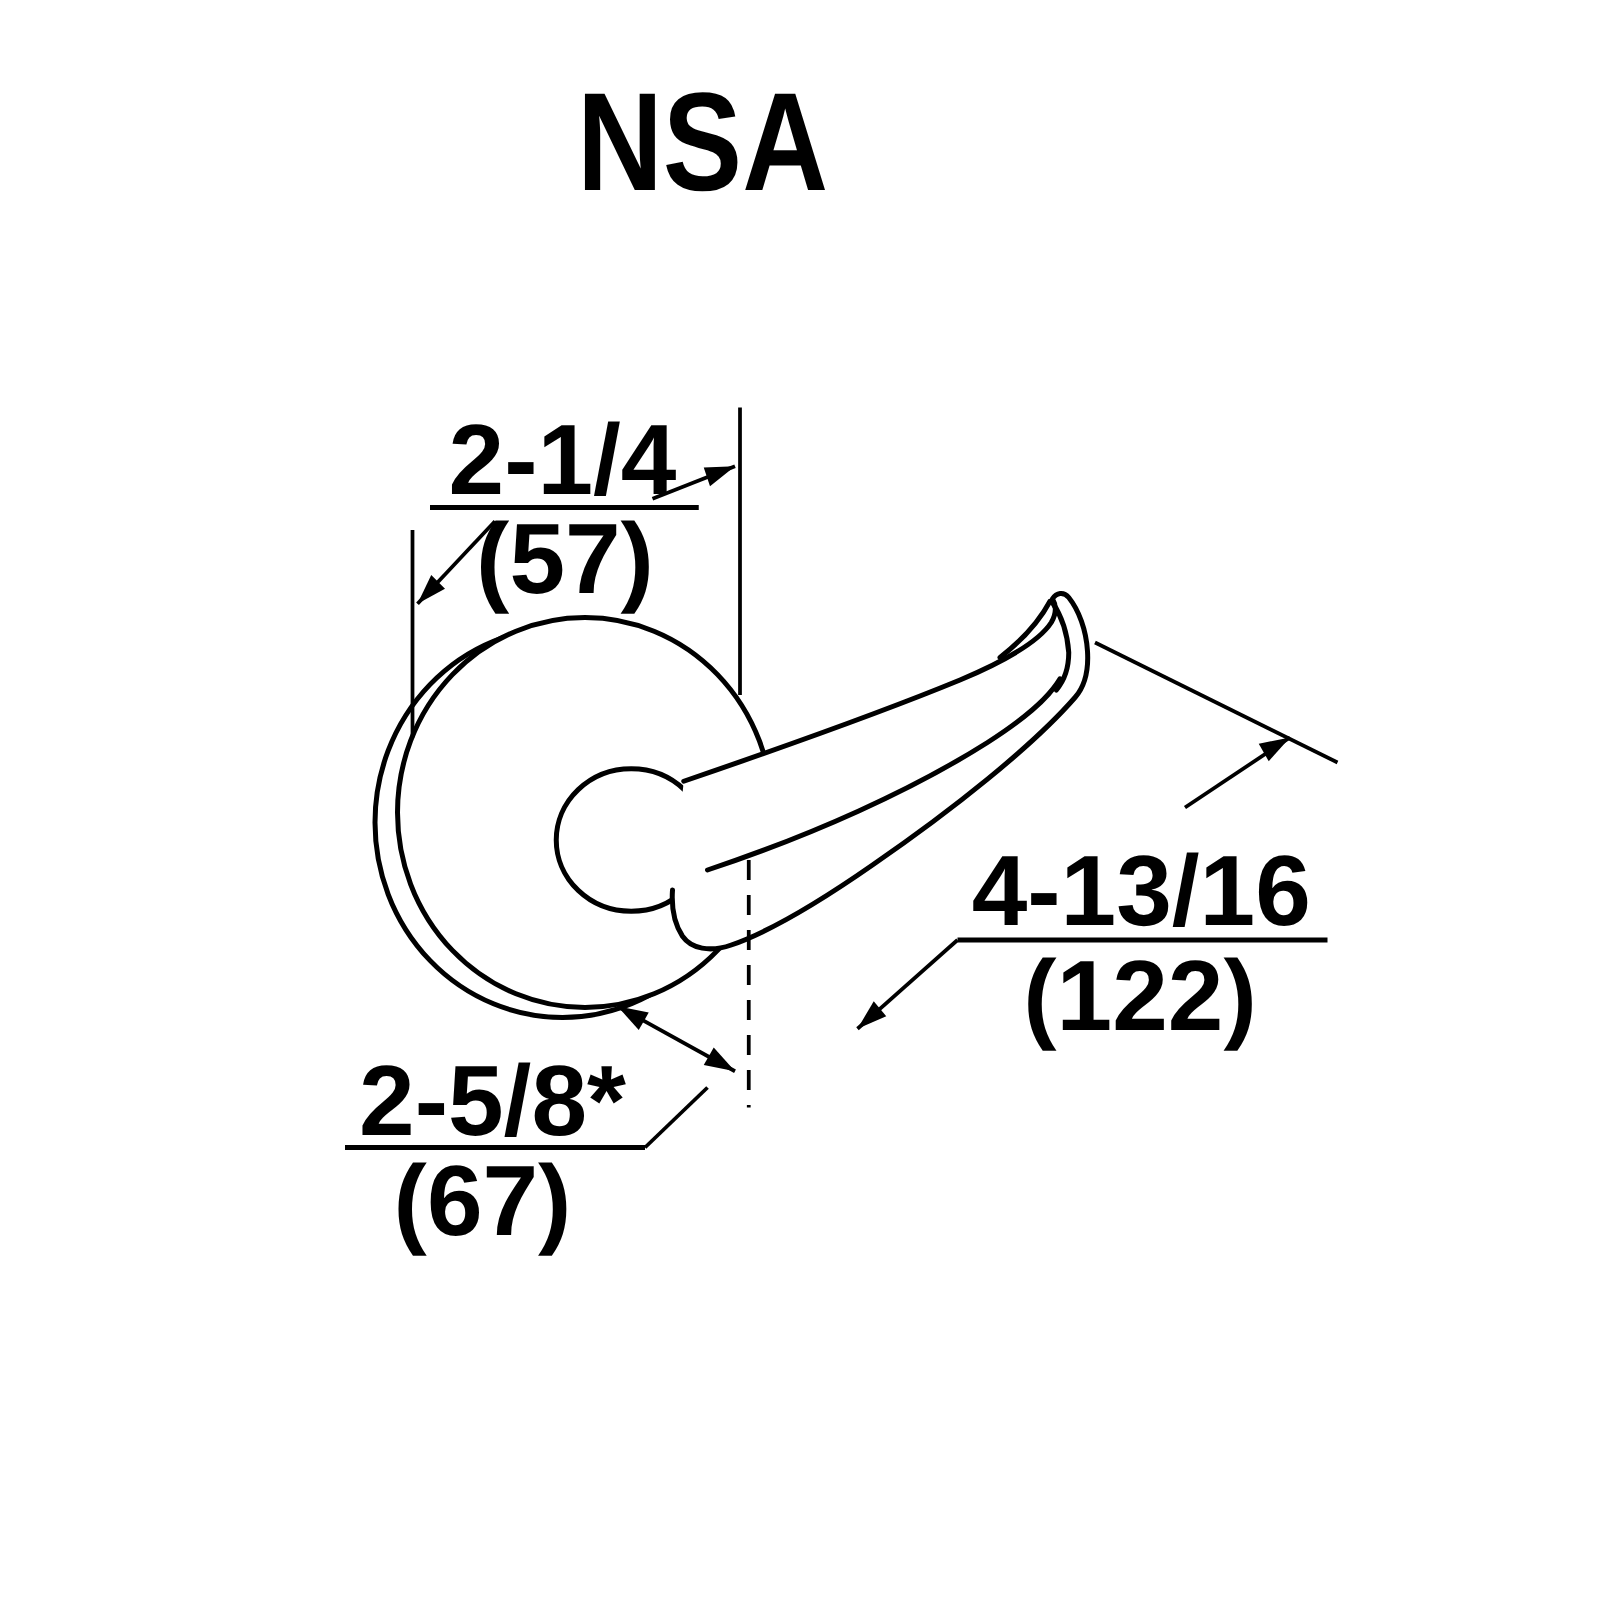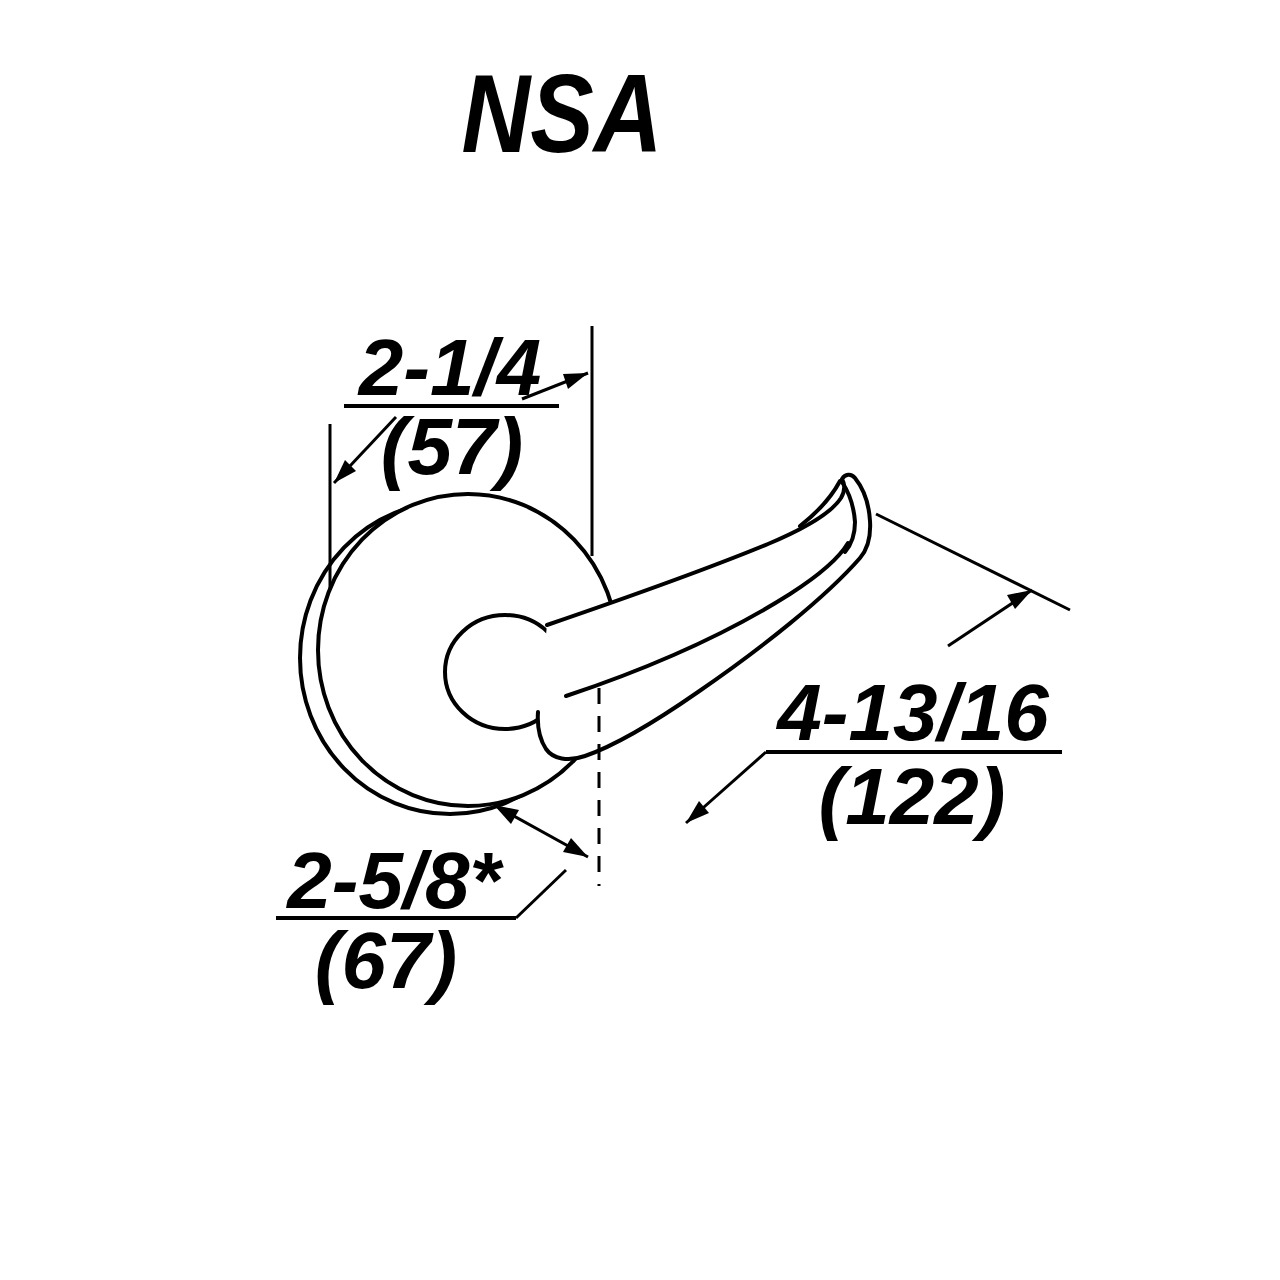--- a/index.html
+++ b/index.html
@@ -6,21 +6,20 @@
     margin: 0;
     padding: 0;
     background: #ffffff;
   }
   .canvas {
     position: relative;
     width: 1280px;
     height: 1280px;
     background: #ffffff;
     overflow: hidden;
-    font-style: italic;
   }
   svg {
     position: absolute;
     left: 0;
     top: 0;
   }
   svg text {
     font-family: "Liberation Sans", sans-serif;
     font-weight: bold;
     fill: #000000;

